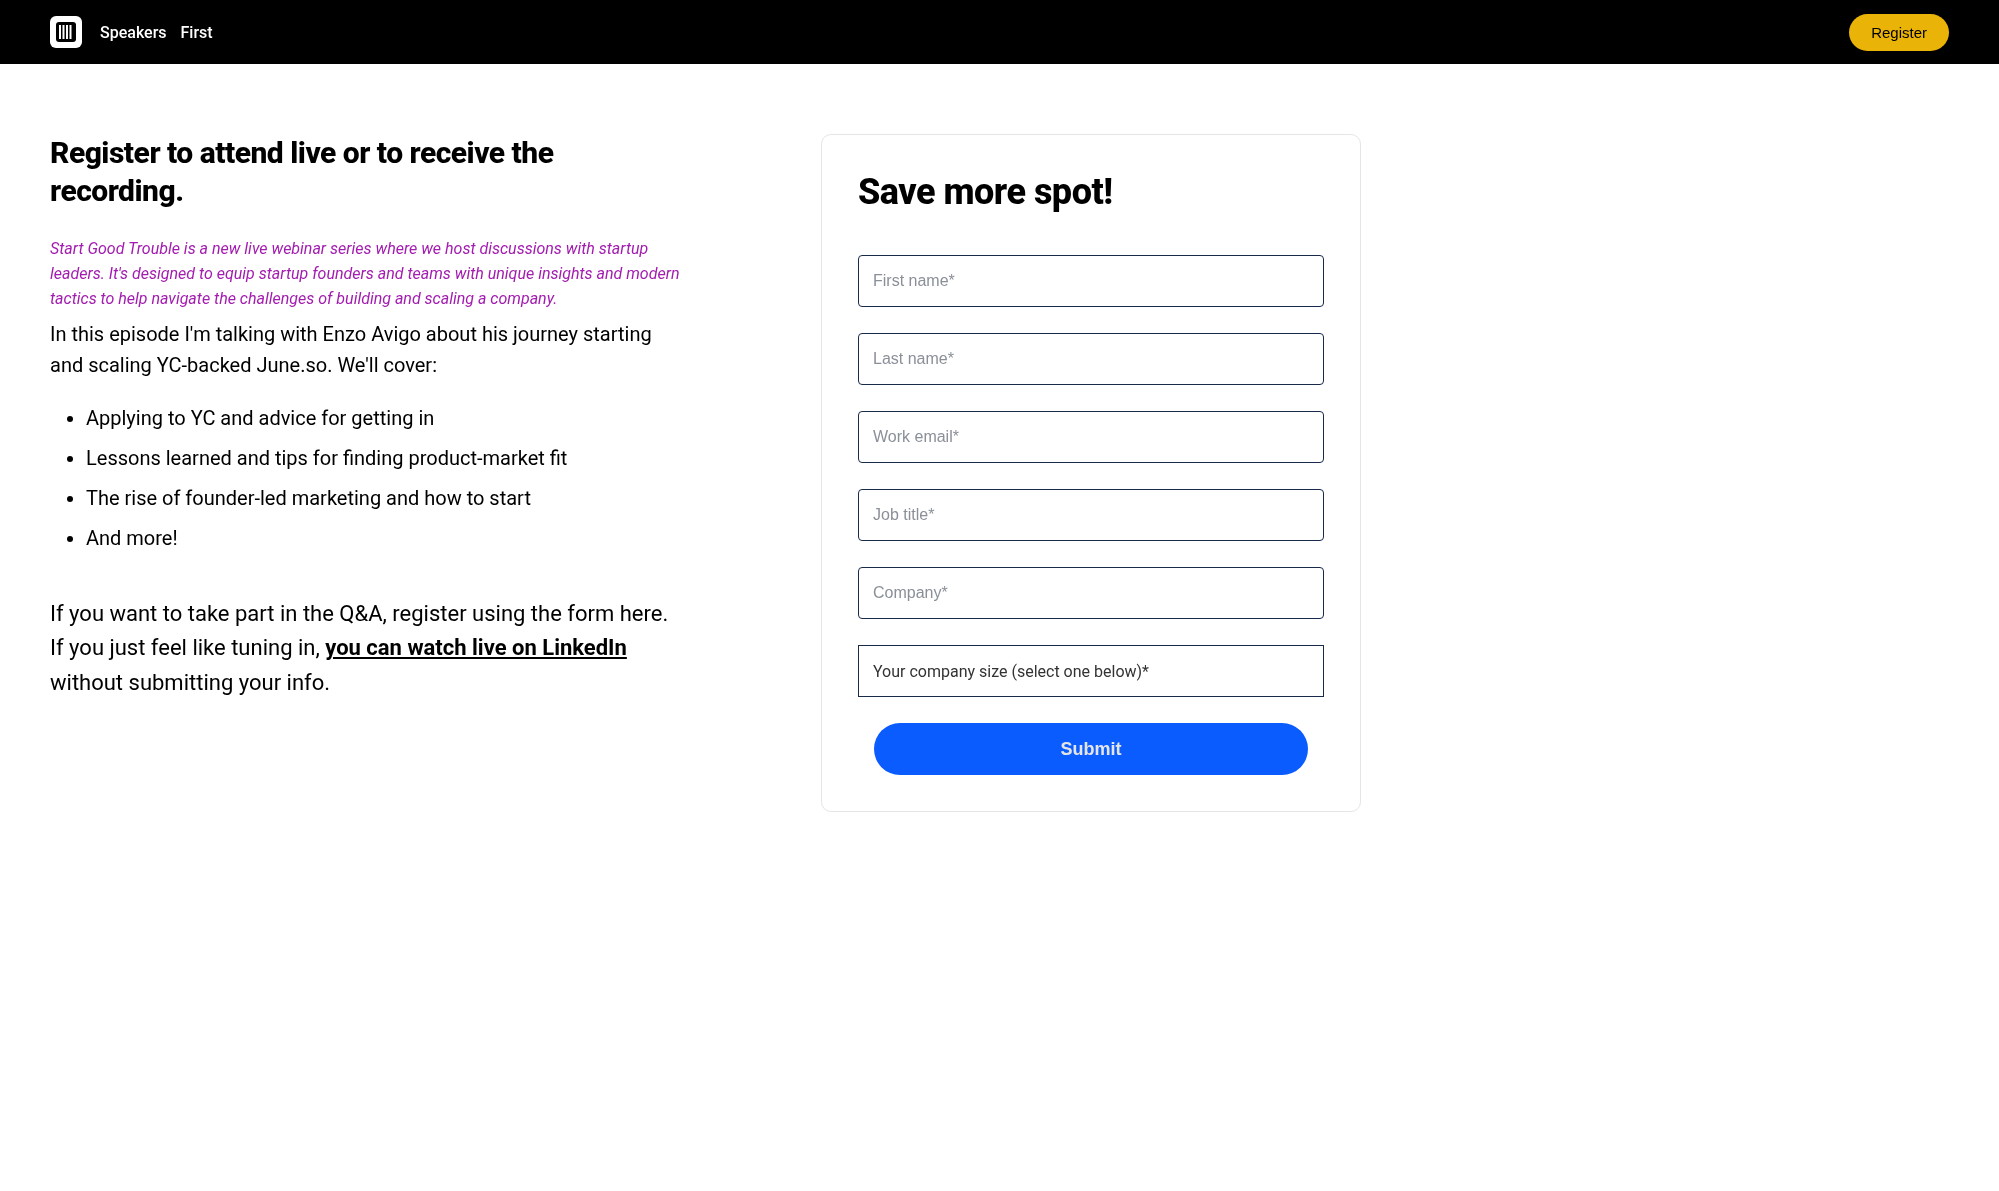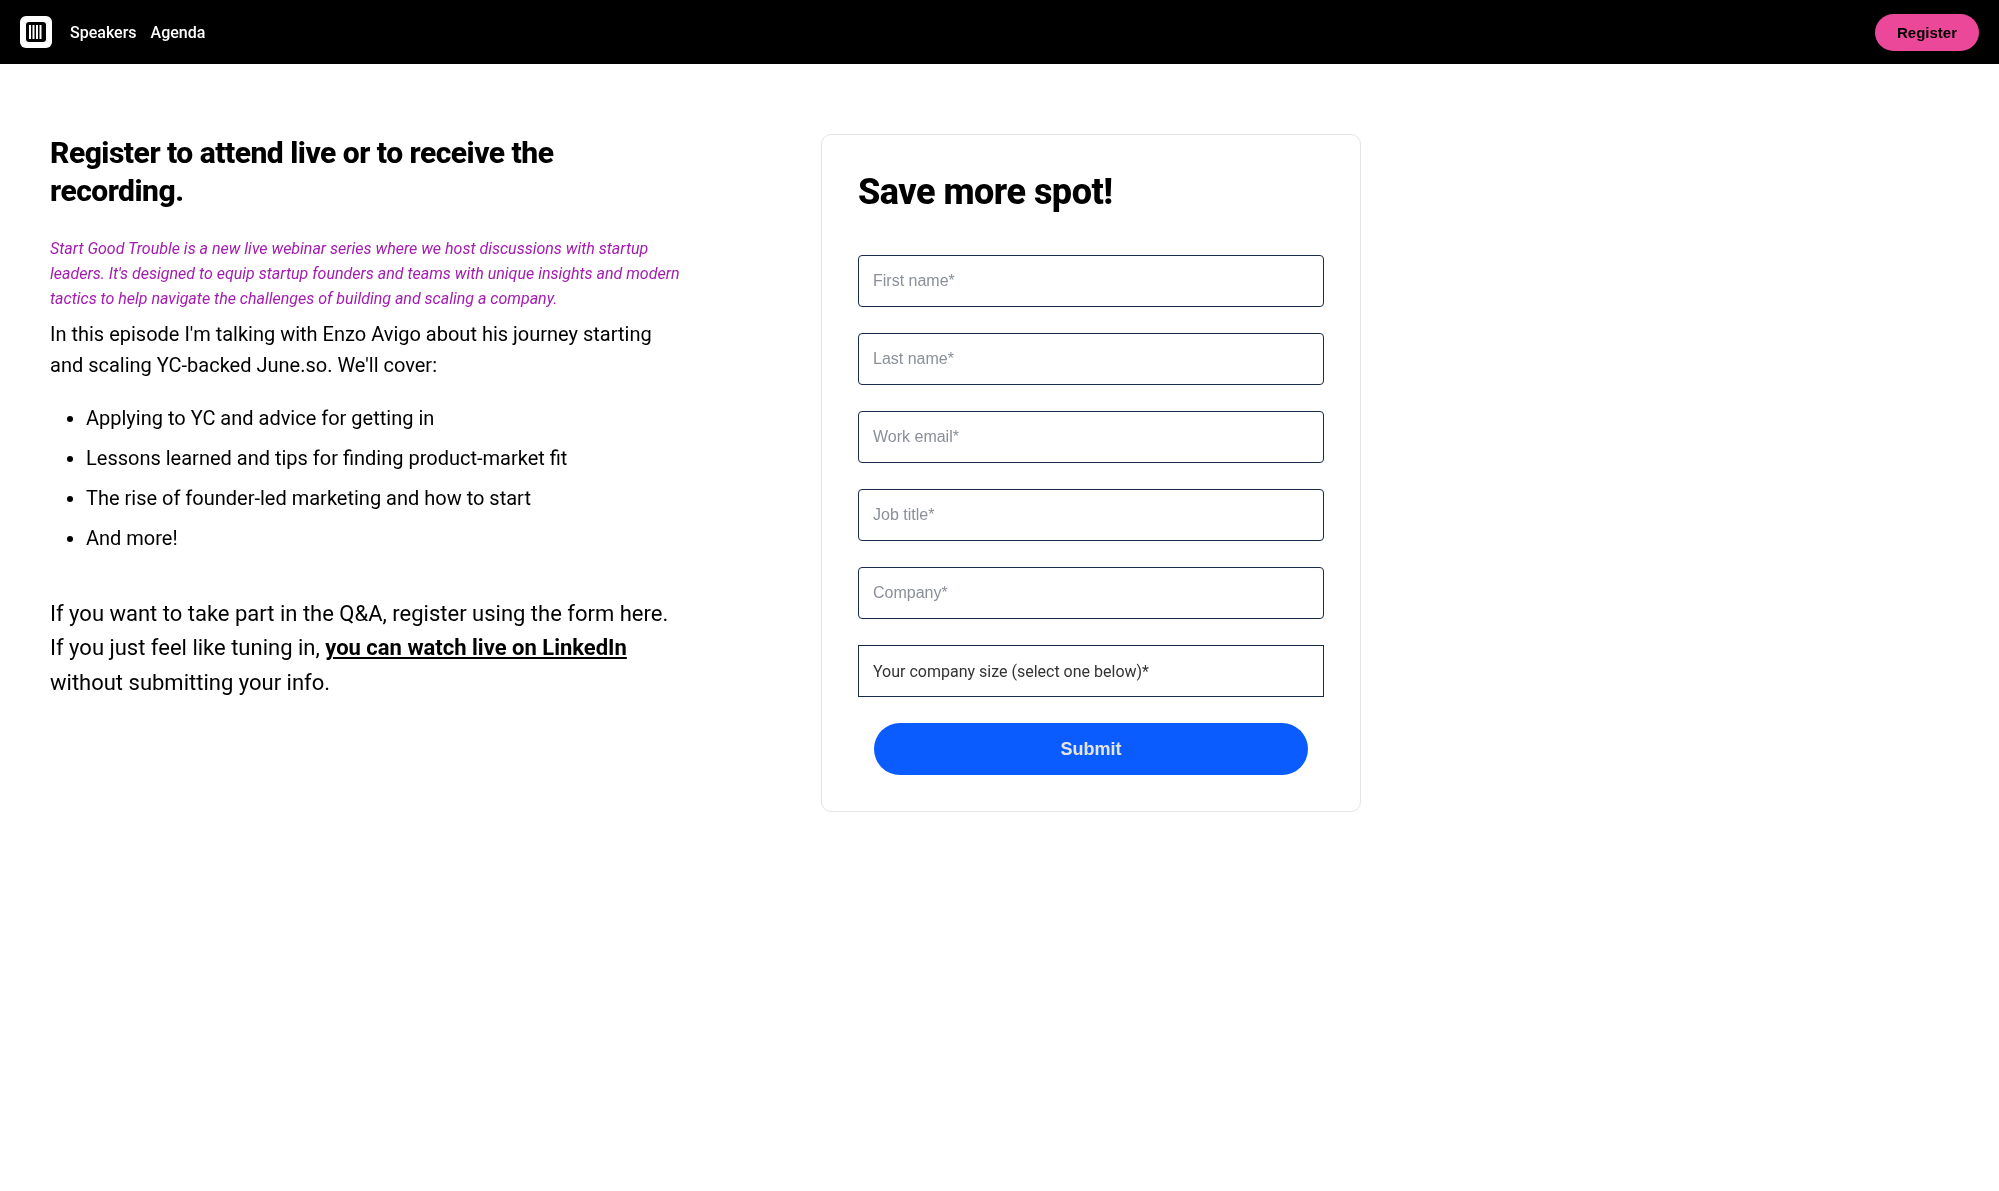--- a/index.html
+++ b/index.html
@@ -6,21 +6,21 @@
   body {
     font-family: -apple-system, BlinkMacSystemFont, "Segoe UI", Roboto, Helvetica, Arial, sans-serif;
     color: #000;
     background: #fff;
   }
   header.topbar {
     background: #000;
     height: 64px;
     display: flex;
     align-items: center;
-    padding: 0 20px;
+    padding: 0 50px;
     justify-content: space-between;
   }
   .nav-left {
     display: flex;
     align-items: center;
     gap: 18px;
   }
   .logo {
     width: 32px;
     height: 32px;
@@ -36,27 +36,27 @@
     display: flex;
     gap: 14px;
   }
   .nav-links a {
     color: #fff;
     text-decoration: none;
     font-size: 16px;
     font-weight: 500;
   }
   .register-btn {
-    background: #ec4899;
+    background: #eab308;
     color: #000;
     border: none;
     border-radius: 999px;
     padding: 10px 22px;
     font-size: 15px;
-    font-weight: 700;
+    font-weight: 400;
     cursor: pointer;
   }
   main.content {
     display: flex;
     padding: 70px 50px 40px 50px;
     gap: 140px;
     max-width: 1411px;
   }
   .left-col {
     flex: 1;
@@ -163,21 +163,21 @@
       <svg viewBox="0 0 24 24" fill="none">
         <rect x="2" y="2" width="20" height="20" rx="3" fill="#000"></rect>
         <rect x="5" y="5" width="2" height="14" fill="#fff"></rect>
         <rect x="8.5" y="5" width="2" height="14" fill="#fff"></rect>
         <rect x="12" y="5" width="2" height="14" fill="#fff"></rect>
         <rect x="15.5" y="5" width="2" height="14" fill="#fff"></rect>
       </svg>
     </div>
     <nav class="nav-links">
       <a href="#">Speakers</a>
-      <a href="#">Agenda</a>
+      <a href="#">First</a>
     </nav>
   </div>
   <button class="register-btn">Register</button>
 </header>
 
 <main class="content">
   <div class="left-col">
     <h1>Register to attend live or to receive the recording.</h1>
     <p class="intro-italic">Start Good Trouble is a new live webinar series where we host discussions with startup leaders. It's designed to equip startup founders and teams with unique insights and modern tactics to help navigate the challenges of building and scaling a company.</p>
     <p class="intro-normal">In this episode I'm talking with Enzo Avigo about his journey starting and scaling YC-backed June.so. We'll cover:</p>

